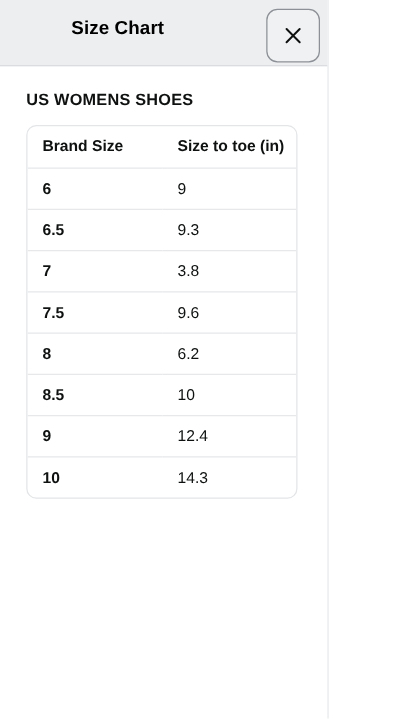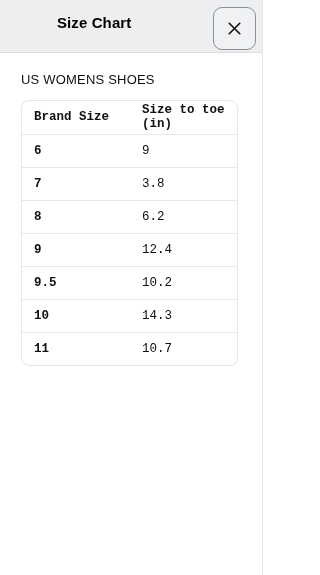--- a/index.html
+++ b/index.html
@@ -71,21 +71,21 @@
   .close-icon svg { display: block; }
 
   
   .modal-body {
     padding: 0;
   }
   .section-title {
     margin: 0;
     padding: 19px 0 0 21px;
     font-size: 13px;
-    font-weight: normal;
+    font-weight: bold;
     color: #0f1111;
     text-transform: uppercase;
     letter-spacing: 0.2px;
   }
 
   
   .table-wrap {
     margin: 13px 0 0 21px;
     width: 217px;
     border: 1px solid #e3e5e7;
@@ -102,21 +102,20 @@
   table.size-table th,
   table.size-table td {
     text-align: left;
     padding: 0 0 0 12px;
     height: 33px;
     vertical-align: middle;
     box-sizing: border-box;
     font-size: 12.5px;
     color: #0f1111;
     border-bottom: 1px solid #e6e8ea;
-    font-family: Liberation Mono, monospace;
   }
   table.size-table th {
     font-weight: bold;
     height: 33px;
     font-size: 12.5px;
   }
   table.size-table tbody tr:last-child td {
     border-bottom: none;
   }
   table.size-table col.c1 { width: 108px; }
@@ -158,41 +157,45 @@
             <th>Brand Size</th>
             <th>Size to toe (in)</th>
           </tr>
         </thead>
         <tbody>
             <tr>
               <td class="brand-size">6</td>
               <td class="measure">9</td>
             </tr>
             <tr>
+              <td class="brand-size">6.5</td>
+              <td class="measure">9.3</td>
+            </tr>
+            <tr>
               <td class="brand-size">7</td>
               <td class="measure">3.8</td>
             </tr>
             <tr>
+              <td class="brand-size">7.5</td>
+              <td class="measure">9.6</td>
+            </tr>
+            <tr>
               <td class="brand-size">8</td>
               <td class="measure">6.2</td>
             </tr>
             <tr>
+              <td class="brand-size">8.5</td>
+              <td class="measure">10</td>
+            </tr>
+            <tr>
               <td class="brand-size">9</td>
               <td class="measure">12.4</td>
             </tr>
             <tr>
-              <td class="brand-size">9.5</td>
-              <td class="measure">10.2</td>
-            </tr>
-            <tr>
               <td class="brand-size">10</td>
               <td class="measure">14.3</td>
-            </tr>
-            <tr>
-              <td class="brand-size">11</td>
-              <td class="measure">10.7</td>
             </tr>
           </tbody>
       </table>
     </div>
   </div>
 
 </div>
 
 </body></html>

